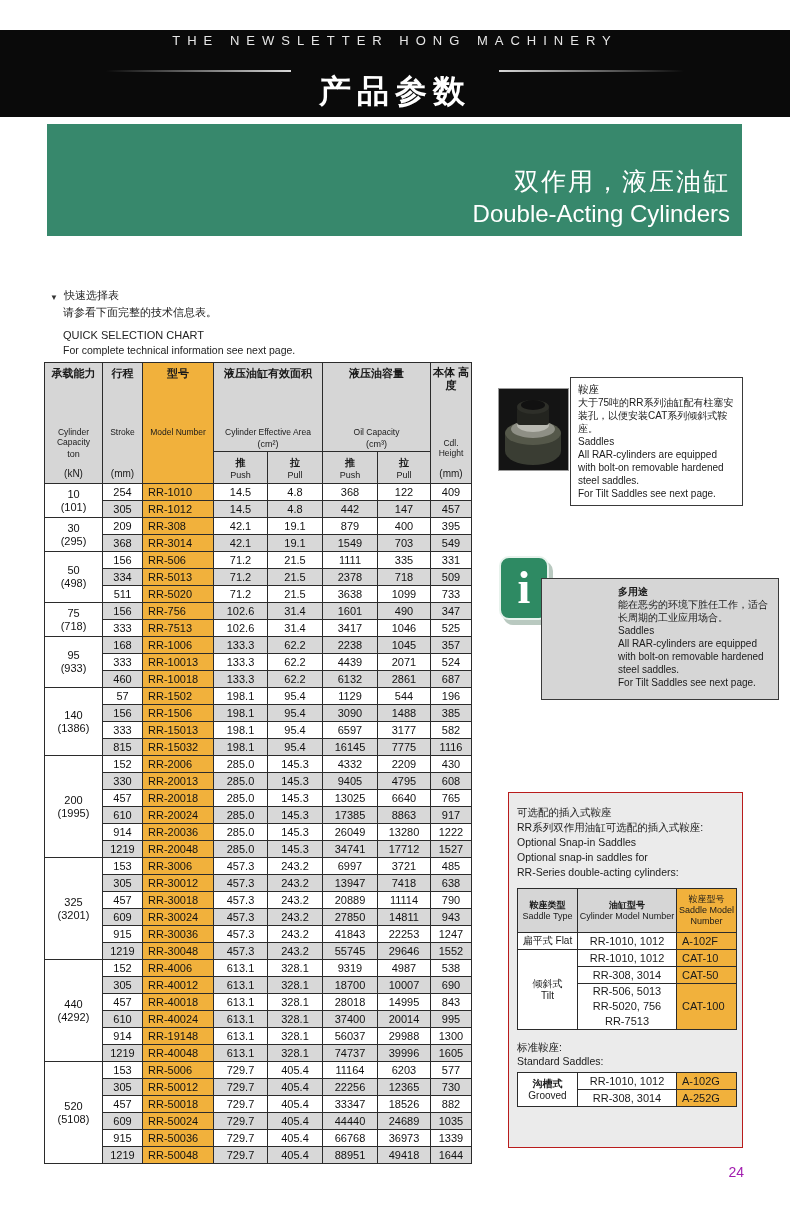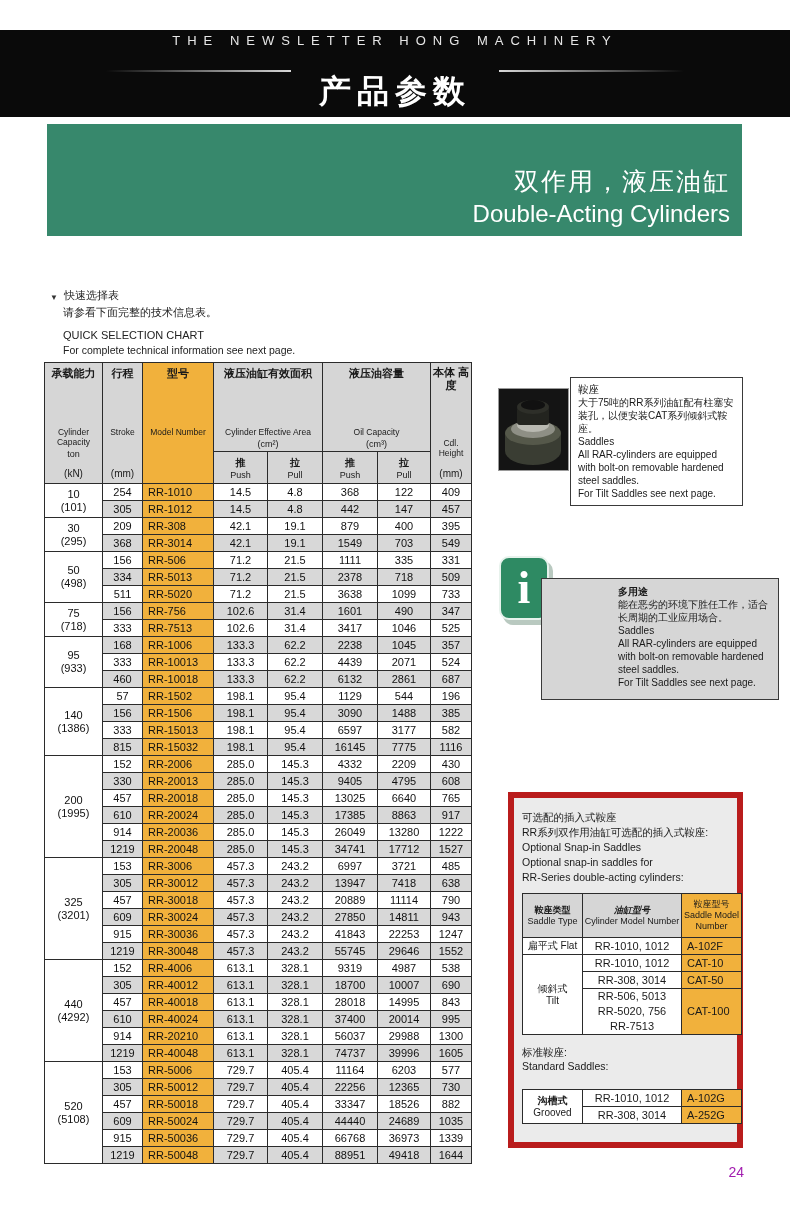--- a/index.html
+++ b/index.html
@@ -62,21 +62,21 @@
   .box1 .t { font-size:10.5px; }
   .infoicon { position:absolute; left:499px; top:556px; width:50px; height:64px; background:#2e8a63;
               border-radius:10px; border:2px solid #e7f2ec; box-shadow:4px 5px 0 #b9c9c0;
               display:flex; align-items:center; justify-content:center; }
   .infoicon span { color:#fff; font-family:"Liberation Serif","DejaVu Serif",serif; font-weight:bold;
                    font-size:46px; line-height:1; }
   .box2 { position:absolute; left:505px; top:578px; width:238px; height:122px;
           background:#d6d6d6; border:1px solid #3a3a3a; padding:6px 6px 24px 76px;
           font-size:10px; line-height:13px;margin-left:36px; }
   .box3 { position:absolute; left:508px; top:792px; width:235px; height:356px;
-          background:#ebebeb; border:6px solid #b91c1c; padding:12px 10px 10px 8px; font-size:10.5px; line-height:15px; }
+          background:#ebebeb; border:1px solid #b91c1c; padding:12px 10px 10px 8px; font-size:10.5px; line-height:15px; }
 
   table.snap, table.std { border-collapse:collapse; table-layout:fixed; margin-top:8px; width:219px; }
   table.snap th, table.snap td, table.std td { border:1px solid #2b2b2b; text-align:center; background:#fff; }
   table.snap th { background:#d6d6d6; font-weight:normal; height:44px; font-size:9px; line-height:11px; }
   table.snap th.sm-h { background:#f1b13c; }
   table.snap td, table.std td { font-size:11px; height:17px; }
   table.snap td.type, table.std td.type { font-size:10px; line-height:12px; background:#fff; }
   table.snap td.sm, table.std td.sm { background:#f1b13c; text-align:left; padding-left:5px; }
   table.snap td.models { line-height:15px; }
   .std-title { margin-top:10px; line-height:14px; font-size:10.5px; }
@@ -512,21 +512,21 @@
           <td>610</td>
           <td class="model-cell">RR-40024</td>
           <td>613.1</td>
           <td>328.1</td>
           <td>37400</td>
           <td>20014</td>
           <td>995</td>
         </tr>
         <tr class="row-a">
           <td>914</td>
-          <td class="model-cell">RR-20210</td>
+          <td class="model-cell">RR-19148</td>
           <td>613.1</td>
           <td>328.1</td>
           <td>56037</td>
           <td>29988</td>
           <td>1300</td>
         </tr>
         <tr class="row-b">
           <td>1219</td>
           <td class="model-cell">RR-40048</td>
           <td>613.1</td>
@@ -647,21 +647,21 @@
           <col style="width:99px">
           <col style="width:60px">
         </colgroup>
       <thead>
         <tr>
           <th>
             <div style="font-weight:bold;">鞍座类型</div>
             <div>Saddle Type</div>
           </th>
           <th>
-            <div style="font-weight:bold;font-style:italic;">油缸型号</div>
+            <div style="font-weight:bold;">油缸型号</div>
             <div>Cylinder Model Number</div>
           </th>
           <th class="sm-h">
             <div style="font-weight:normal;">鞍座型号</div>
             <div>Saddle Model Number</div>
           </th>
         </tr>
       </thead>
       <tbody>
           <tr>
@@ -696,21 +696,21 @@
             <td class="sm">CAT-100</td>
           </tr>
         </tbody>
     </table>
 
     <div class="std-title">
       <div>标准鞍座:</div>
       <div>Standard Saddles:</div>
     </div>
 
-    <table class="std" style="margin-top:16px;">
+    <table class="std" style="margin-top:4px;">
       <colgroup>
           <col style="width:60px">
           <col style="width:99px">
           <col style="width:60px">
         </colgroup>
       <tbody>
           <tr>
             <td class="type" rowspan="2">
               <div style="font-weight: bold;">沟槽式</div>
               <div>Grooved</div>

